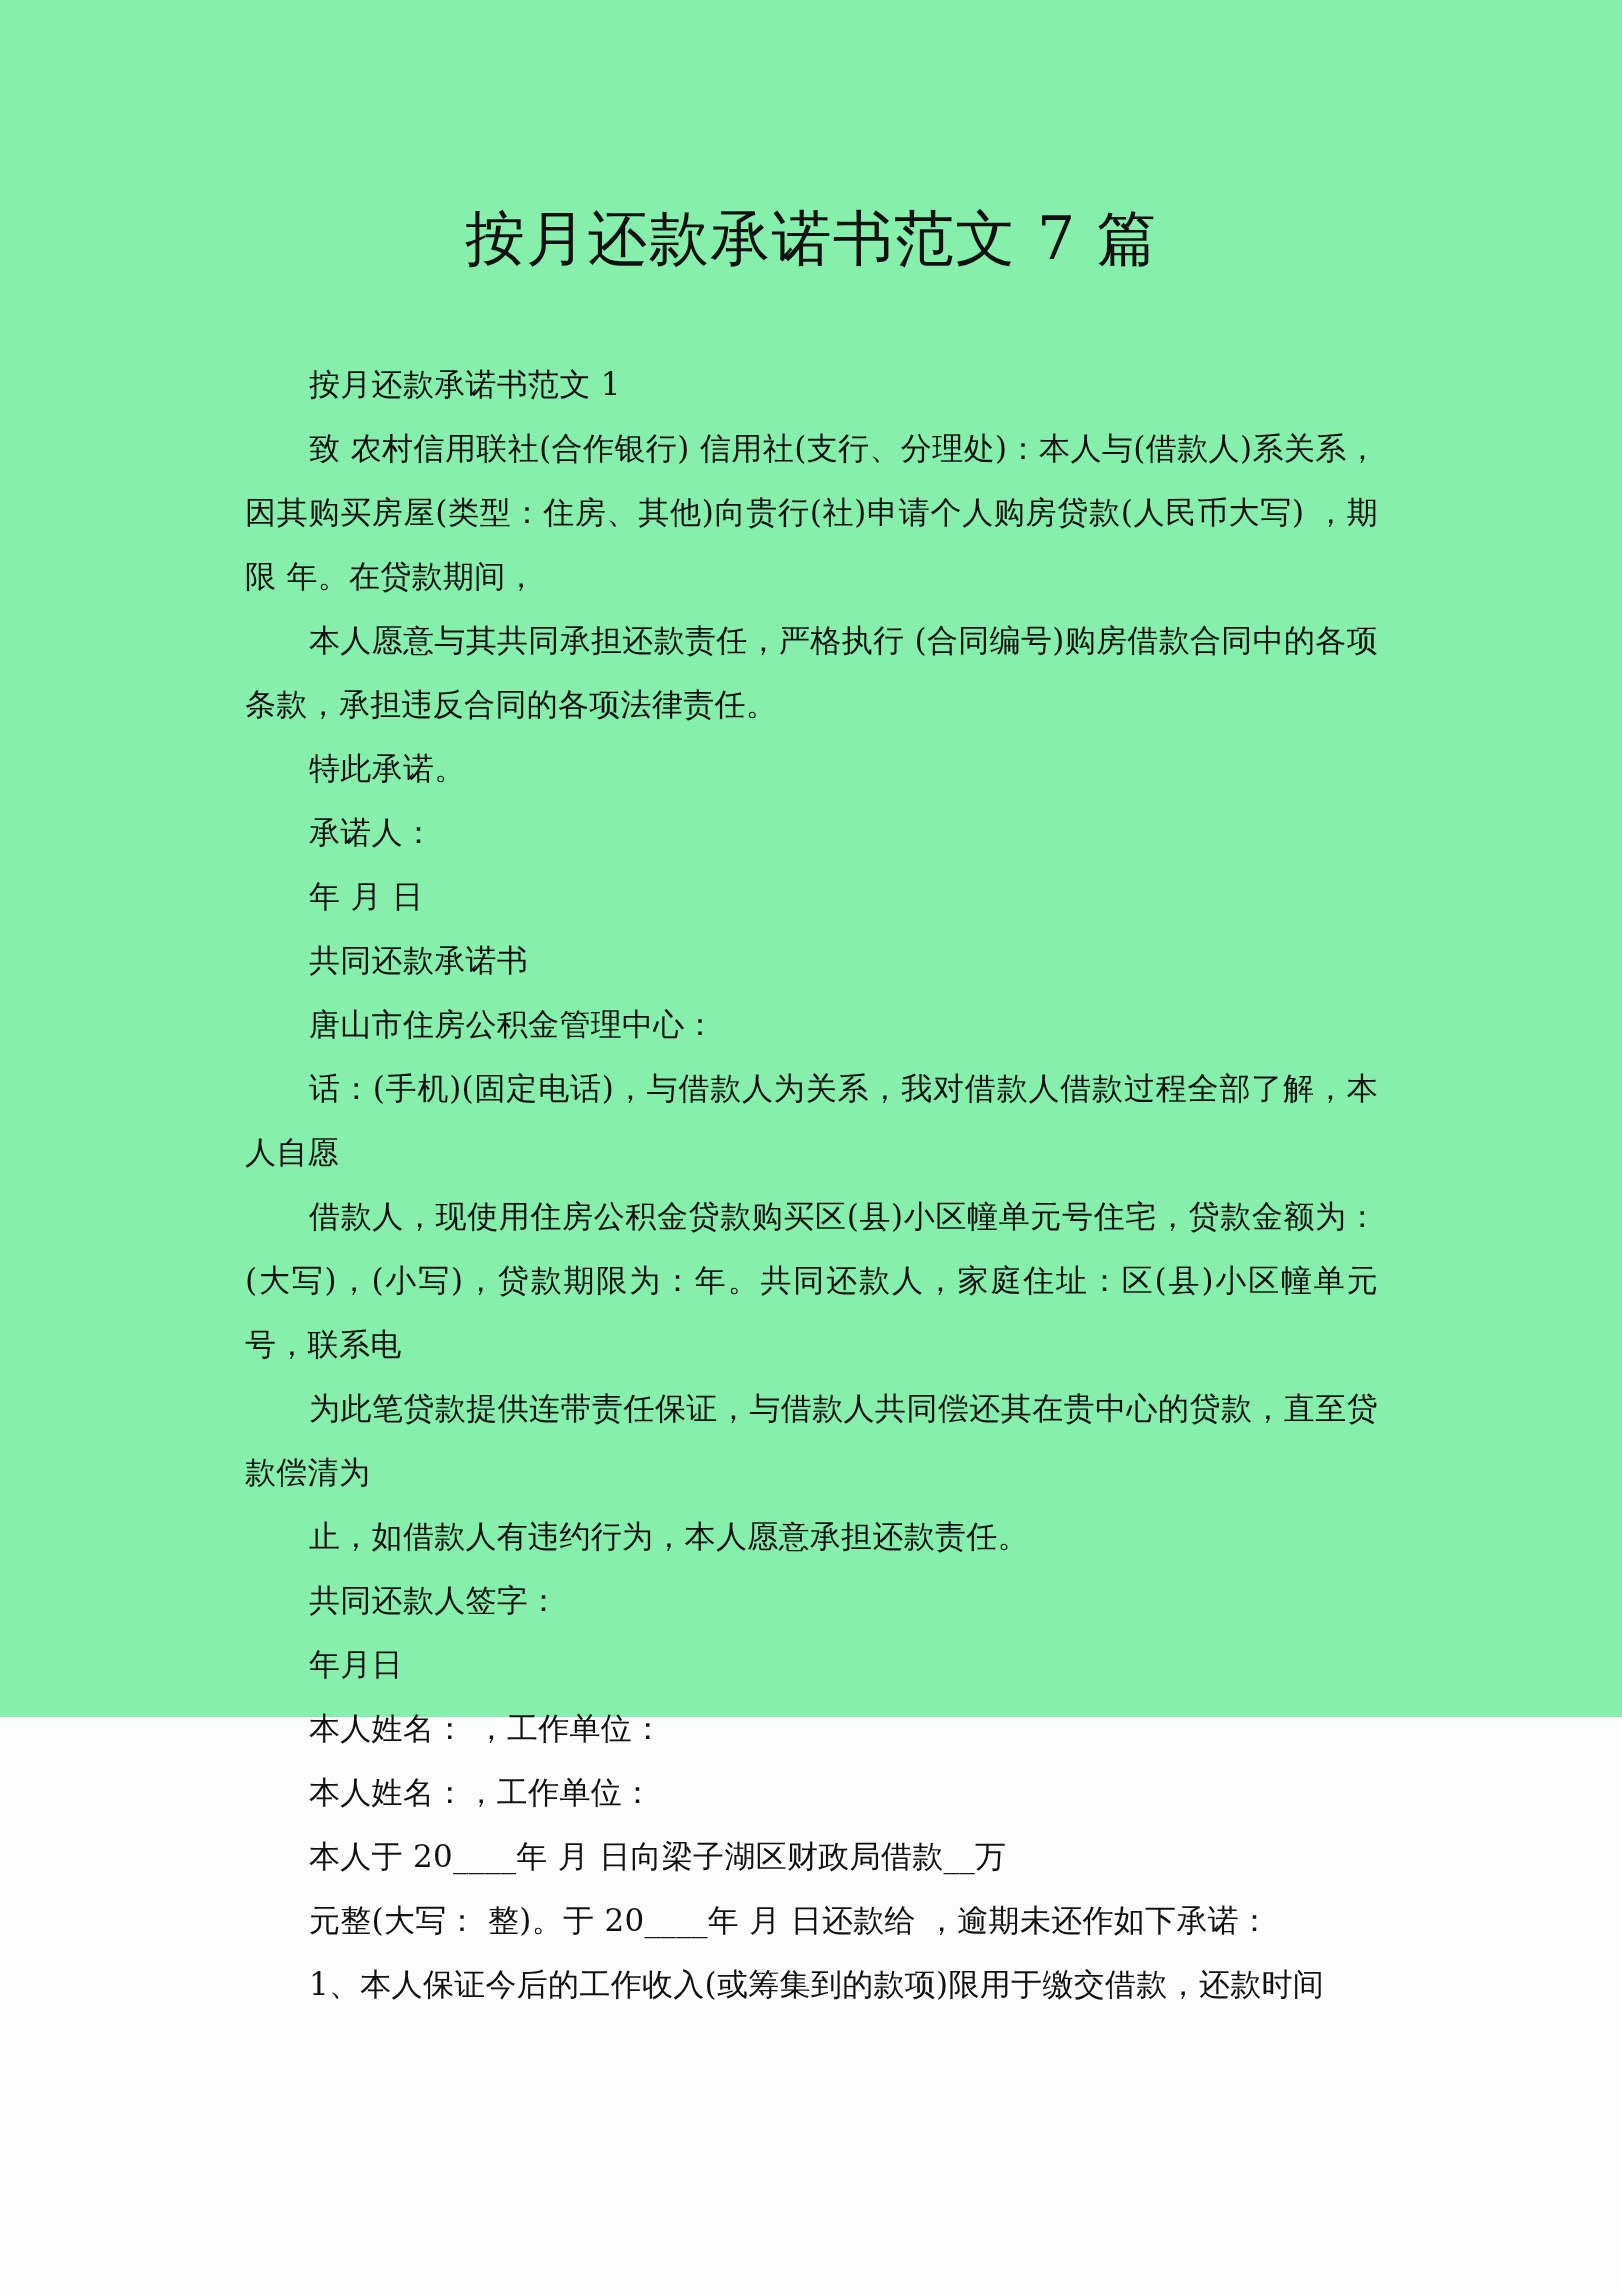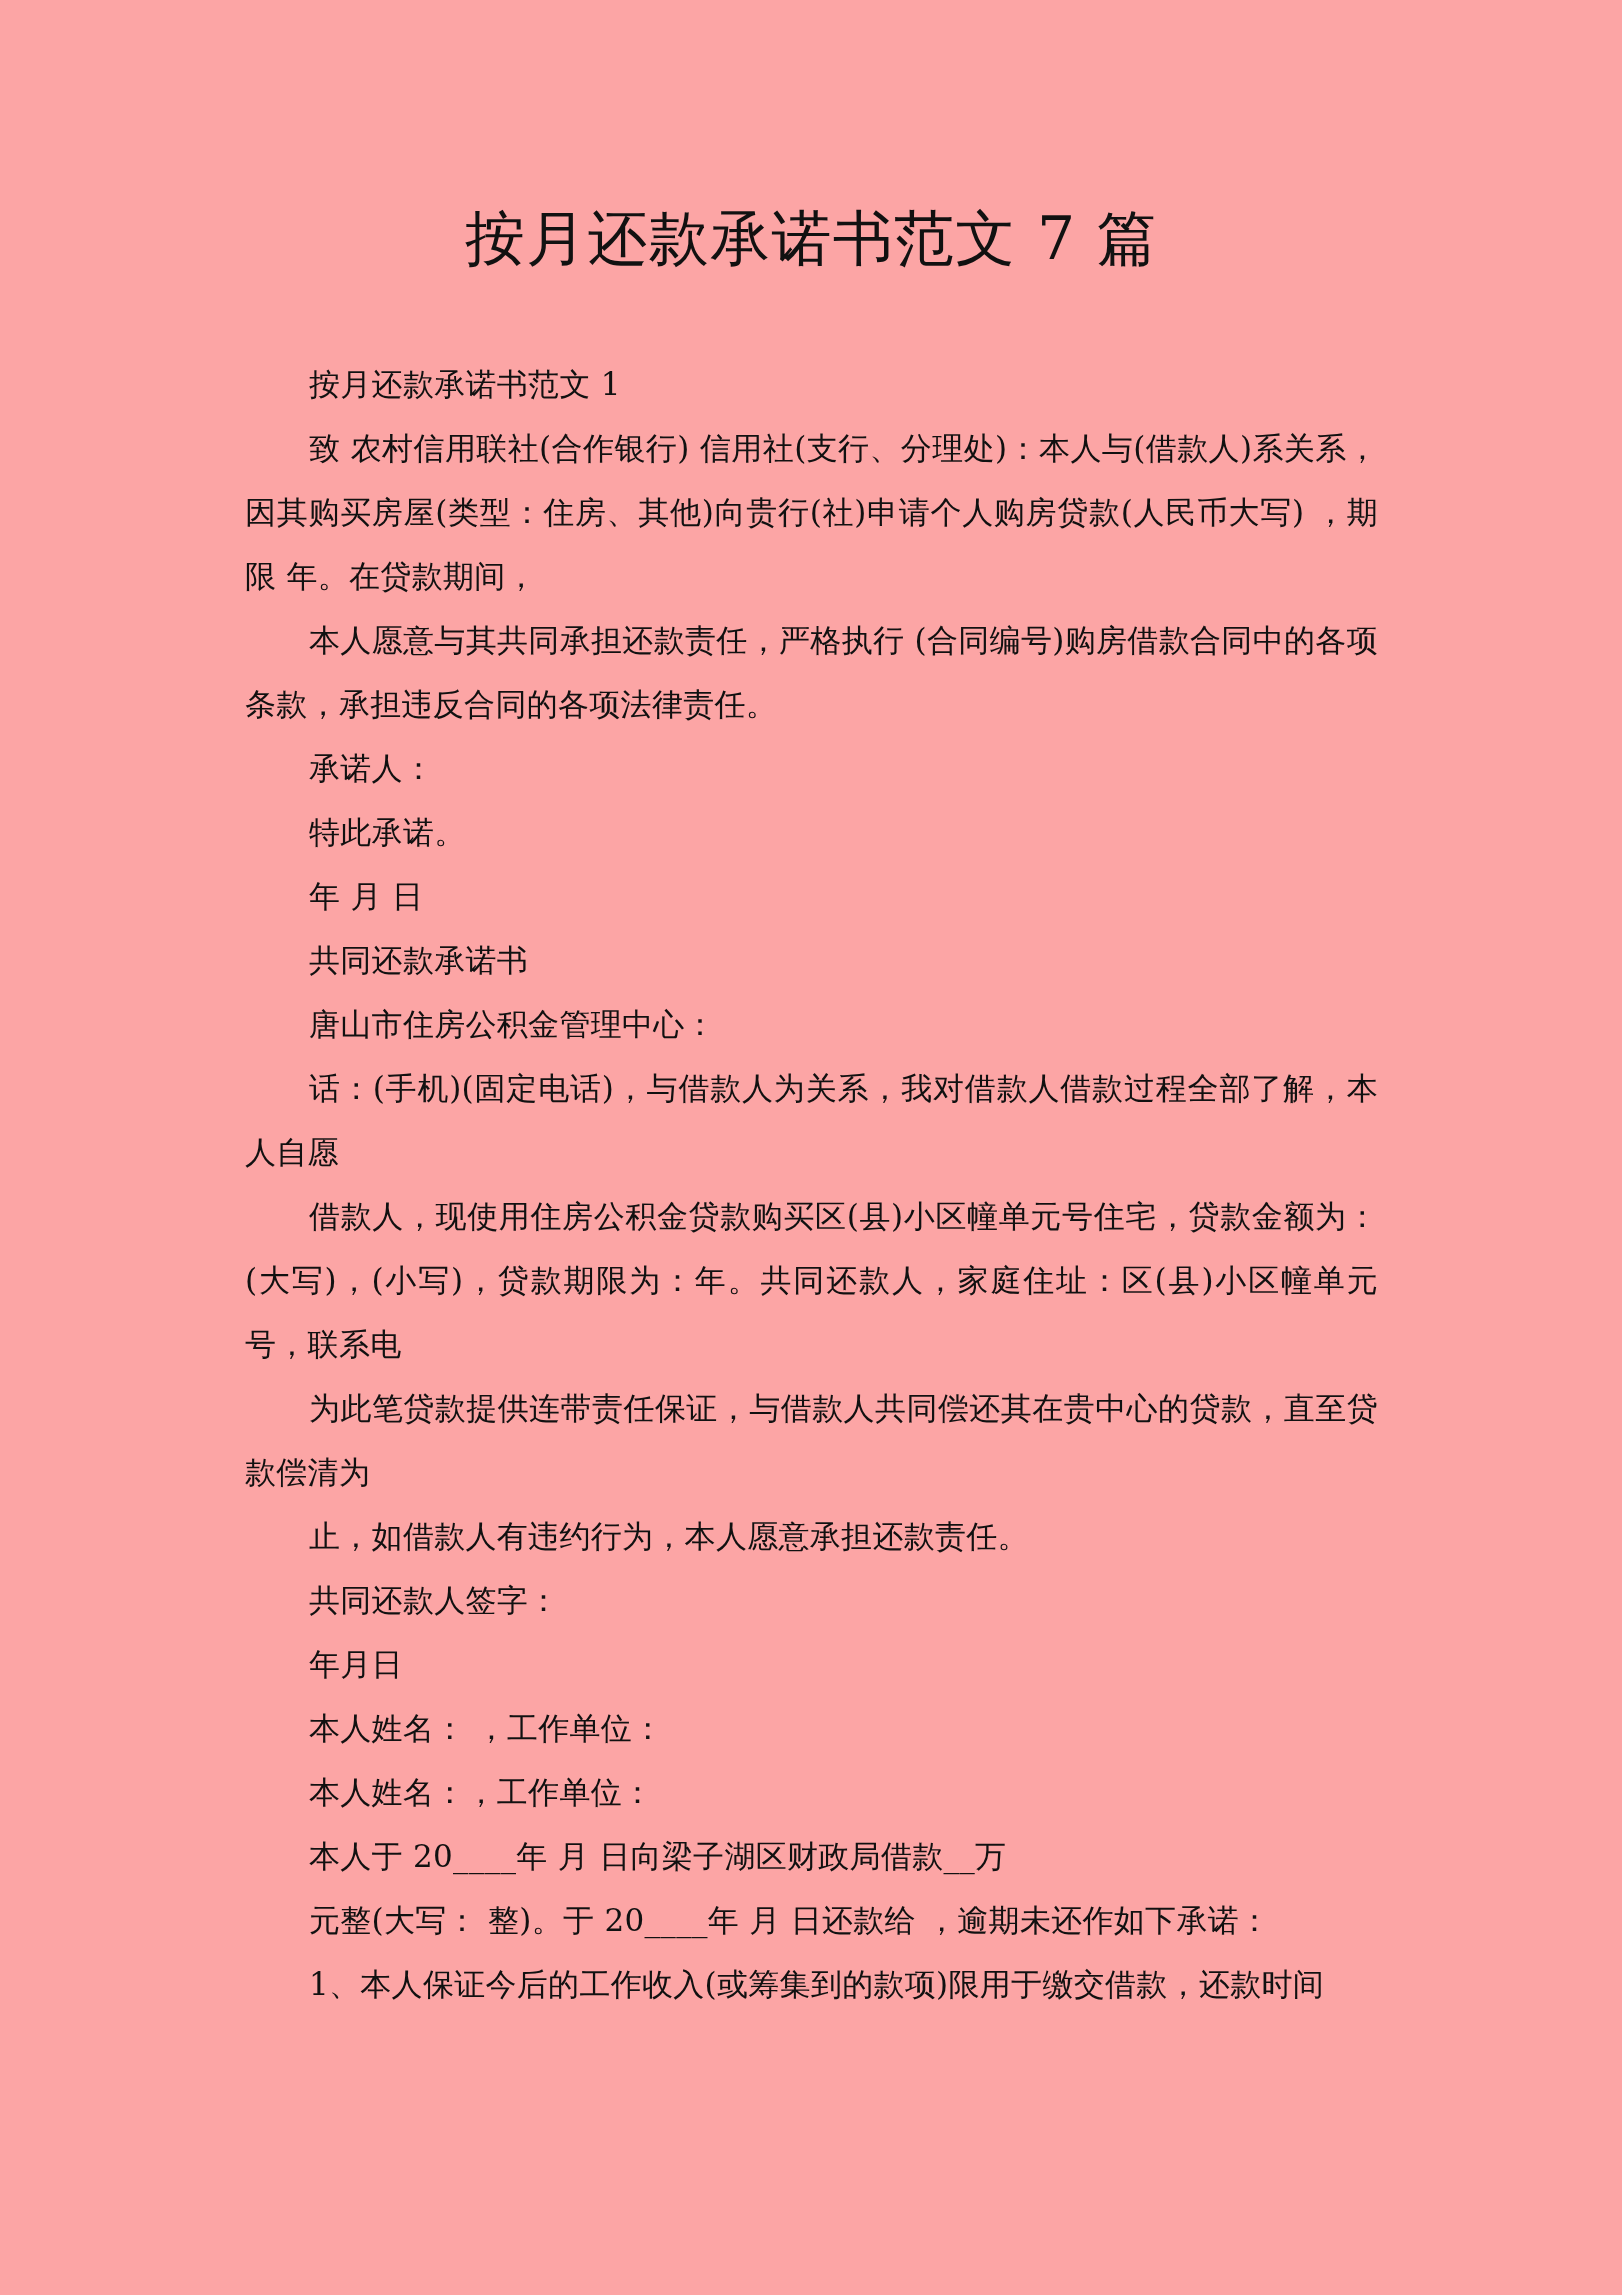--- a/index.html
+++ b/index.html
@@ -13,22 +13,22 @@
       position: relative;
       overflow: hidden;
       font-family: "DejaVu Serif", "Liberation Serif", serif;
       color: #111111;
     }
     .page {
       position: absolute;
       left: 0;
       top: 0;
       width: 1623px;
-      height: 2295px;
-      background: #fca5a5;
+      height: 1717px;
+      background: #86efac;
     }
     .title {
       position: absolute;
       left: 0;
       top: 196px;
       width: 1623px;
       text-align: center;
       font-size: 60px;
       line-height: 85px;
       letter-spacing: 1.3px;
@@ -54,22 +54,22 @@
 </head>
 <body>
 
 <div class="page">
   <h1 class="title">按月还款承诺书范文 7 篇</h1>
 
   <div class="body">
     <p class="para">按月还款承诺书范文 1</p>
     <p class="para">致 农村信用联社(合作银行) 信用社(支行、分理处)：本人与(借款人)系关系，因其购买房屋(类型：住房、其他)向贵行(社)申请个人购房贷款(人民币大写) ，期限 年。在贷款期间，</p>
     <p class="para">本人愿意与其共同承担还款责任，严格执行 (合同编号)购房借款合同中的各项条款，承担违反合同的各项法律责任。</p>
+    <p class="para">特此承诺。</p>
     <p class="para">承诺人：</p>
-    <p class="para">特此承诺。</p>
     <p class="para">年 月 日</p>
     <p class="para">共同还款承诺书</p>
     <p class="para">唐山市住房公积金管理中心：</p>
     <p class="para">话：(手机)(固定电话)，与借款人为关系，我对借款人借款过程全部了解，本人自愿</p>
     <p class="para">借款人，现使用住房公积金贷款购买区(县)小区幢单元号住宅，贷款金额为：(大写)，(小写)，贷款期限为：年。共同还款人，家庭住址：区(县)小区幢单元号，联系电</p>
     <p class="para">为此笔贷款提供连带责任保证，与借款人共同偿还其在贵中心的贷款，直至贷款偿清为</p>
     <p class="para">止，如借款人有违约行为，本人愿意承担还款责任。</p>
     <p class="para">共同还款人签字：</p>
     <p class="para">年月日</p>
     <p class="para">本人姓名： ，工作单位：</p>

